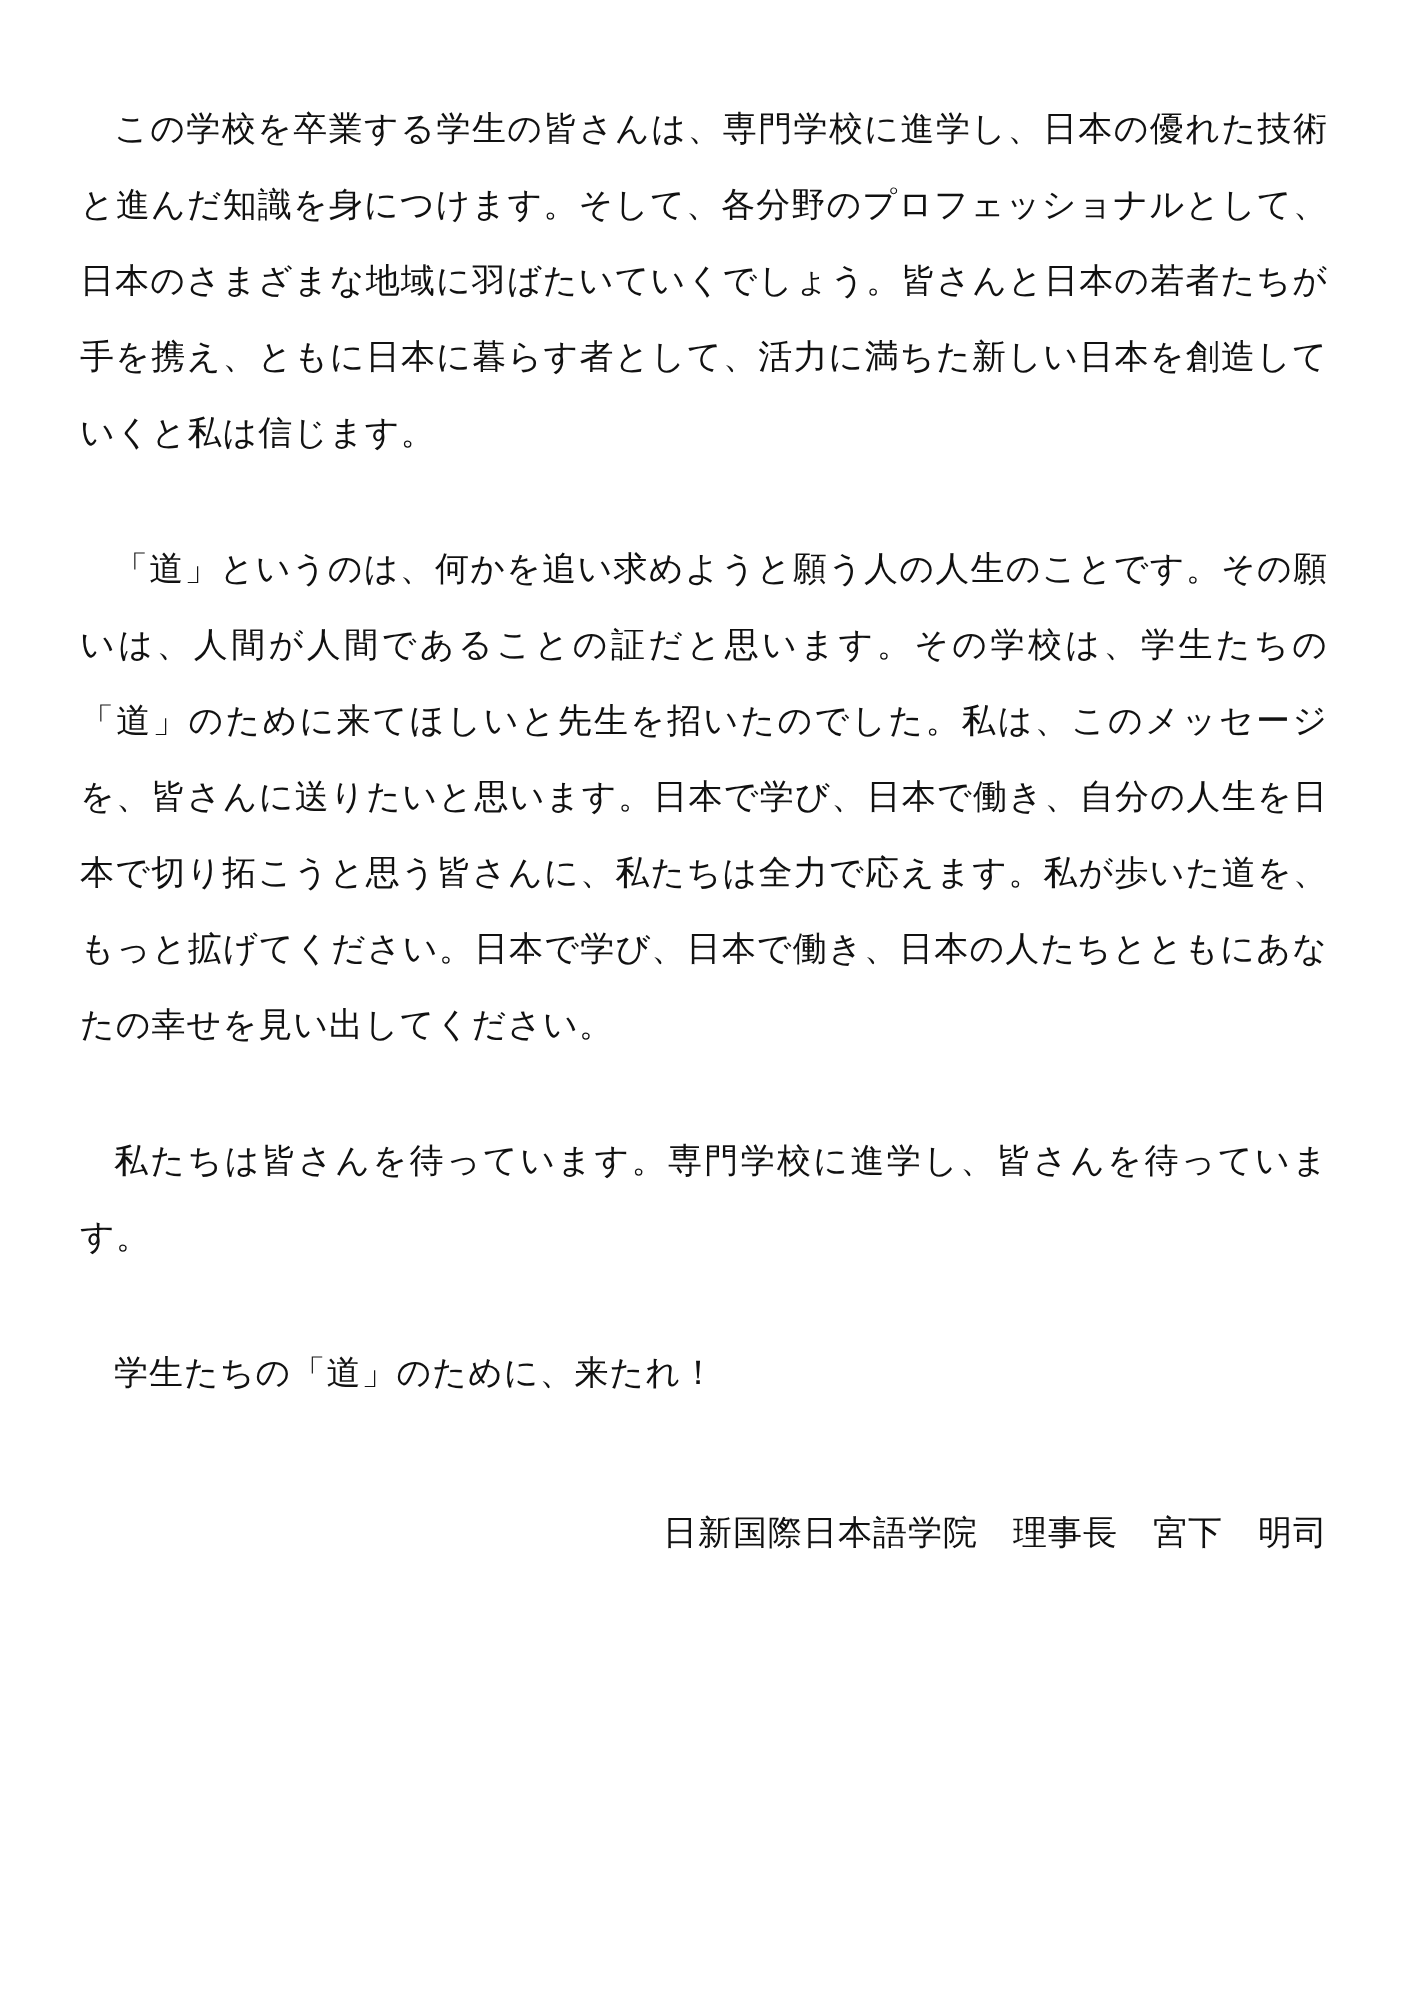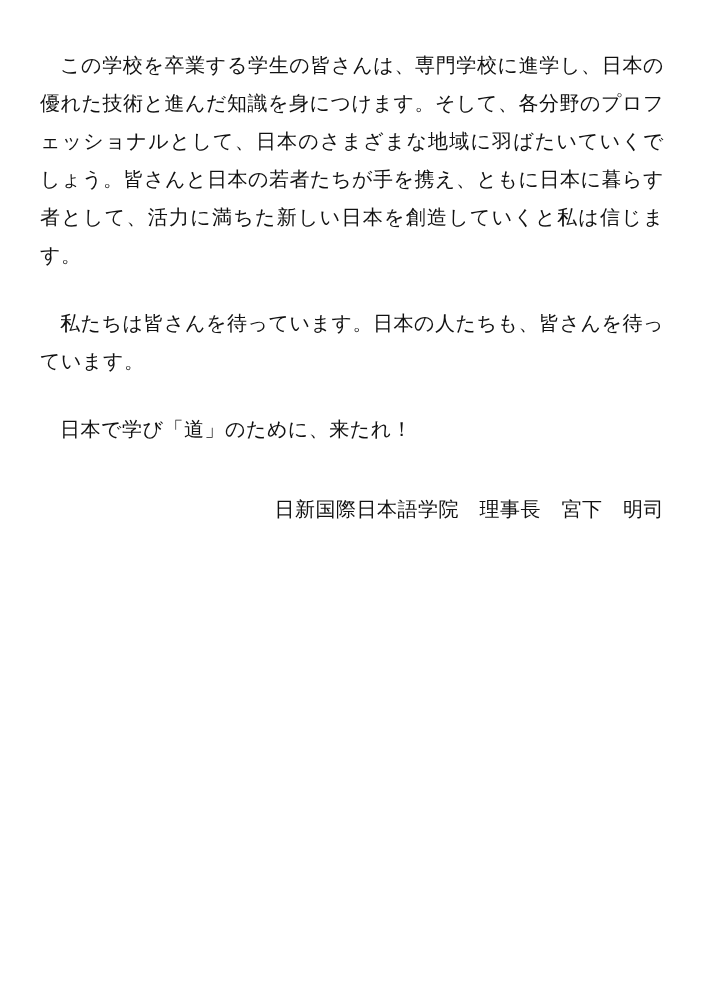--- a/index.html
+++ b/index.html
@@ -13,21 +13,21 @@
     overflow: hidden;
   }
   .page {
     box-sizing: border-box;
     width: 704px;
     height: 996px;
     background: #ffffff;
     color: #111111;
     padding: 46px 40px 0 40px;
     font-family: "Liberation Serif", "DejaVu Serif", serif;
-    font-size: 20px;
+    font-size: 17px;
     line-height: 38px;
     letter-spacing: 0.5px;
   }
   .para {
     margin: 0 0 30px 0;
     text-indent: 1em;
     text-align: justify;
     text-justify: inter-ideograph;
     word-break: break-all;
   }
@@ -38,16 +38,17 @@
     margin: 42px 0 0 0;
     text-align: right;
     text-indent: 0;
   }
 </style>
 </head>
 <body>
 
 <div class="page">
   <p class="para">この学校を卒業する学生の皆さんは、専門学校に進学し、日本の優れた技術と進んだ知識を身につけます。そして、各分野のプロフェッショナルとして、日本のさまざまな地域に羽ばたいていくでしょう。皆さんと日本の若者たちが手を携え、ともに日本に暮らす者として、活力に満ちた新しい日本を創造していくと私は信じます。</p>
-  <p class="para">私たちは皆さんを待っています。日本の人たちも、皆さんを待っています。</p>
-  <p class="para">日本で学び「道」のために、来たれ！</p>
+  <p class="para">「道」というのは、何かを追い求めようと願う人の人生のことです。その願いは、人間が人間であることの証だと思います。その学校は、学生たちの「道」のために来てほしいと先生を招いたのでした。私は、このメッセージを、皆さんに送りたいと思います。日本で学び、日本で働き、自分の人生を日本で切り拓こうと思う皆さんに、私たちは全力で応えます。私が歩いた道を、もっと拡げてください。日本で学び、日本で働き、日本の人たちとともにあなたの幸せを見い出してください。</p>
+  <p class="para">私たちは皆さんを待っています。専門学校に進学し、皆さんを待っています。</p>
+  <p class="para">学生たちの「道」のために、来たれ！</p>
   <p class="para signature">日新国際日本語学院　理事長　宮下　明司</p>
 </div>
 
 </body></html>

